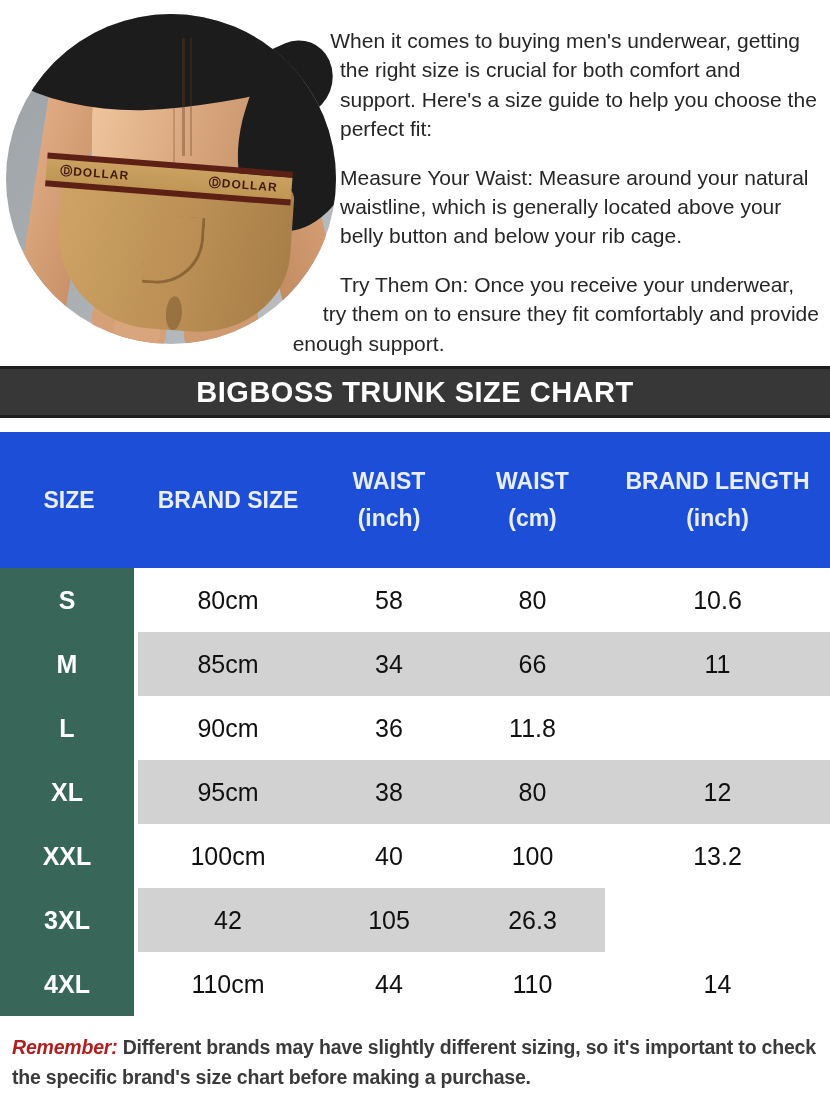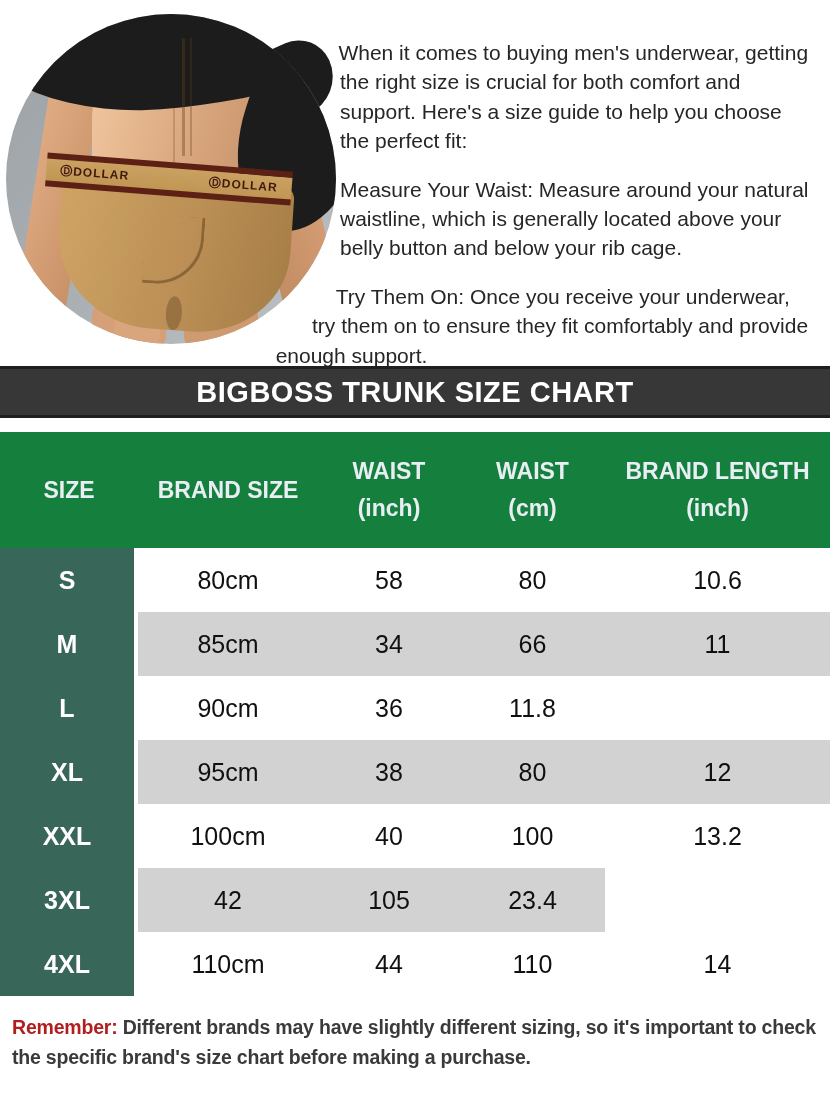--- a/index.html
+++ b/index.html
@@ -59,47 +59,47 @@
   .trunks::after { content:""; position:absolute; left:112px; top:118px; width:16px; height:34px;
     background:rgba(80,52,24,.32); border-radius:50%; }
   .seam-1 { left:176px; top:24px; width:3px; height:118px; background:rgba(96,64,28,.38); z-index:3; }
   .seam-2 { left:184px; top:24px; width:2px; height:118px; background:rgba(96,64,28,.3); z-index:3; }
   .waistband { left:40px; top:148px; width:246px; height:34px; transform:rotate(4.5deg);
     background:linear-gradient(#caa161,#c19655);
     border-top:6px solid #5c2014; border-bottom:6px solid #5c2014; box-sizing:border-box;
     display:flex; align-items:center; justify-content:space-between; padding:0 14px; z-index:4; }
   .wb-text { font-size:12px; font-weight:bold; color:#40190d; letter-spacing:1px; }
 
-  .para { margin:12px; padding:0 8px 0 0; font-size:21px; line-height:1.4; color:#262626; }
+  .para { margin:0; padding:0 8px 0 0; font-size:21px; line-height:1.4; color:#262626; }
   .para-1 { padding-top:26px; }
   .para-2, .para-3 { margin-top:19px; }
 
   
   .banner { height:52px; background:#373737; border-top:3px solid #1f1f1f;
     border-bottom:3px solid #1f1f1f; box-sizing:border-box;
     display:flex; align-items:center; justify-content:center; }
   .banner-title { color:#ffffff; font-size:29px; font-weight:bold; letter-spacing:.5px; }
 
   
   .size-table { width:830px; margin-top:14px; }
   .thead, .row { display:grid; grid-template-columns:138px 180px 142px 145px 225px; }
-  .thead { height:116px; background:#15803d; }
+  .thead { height:136px; background:#1d4ed8; }
   .th { display:flex; flex-direction:column; align-items:center; justify-content:center;
     color:#e8eef4; font-weight:bold; font-size:23px; line-height:1.6; }
   .row { height:64px; }
   .cell { display:flex; align-items:center; justify-content:center;
     font-size:25px; color:#101010; }
   .tbody .row:nth-of-type(even) .cell:not(.c-size) { background:#d2d2d2; }
   .c-size { background:#386659; color:#ffffff; font-weight:bold;
     border-right:4px solid #ffffff; box-sizing:border-box; }
 
   
   .note { margin:16px 12px 0 12px; font-size:19.5px; font-weight:bold;
     color:#3a3a3a; line-height:1.55; letter-spacing:-0.2px; }
-  .note-label { color:#b21e1e; }
+  .note-label { color:#b21e1e;font-style:italic; }
 </style>
 </head>
 <body>
 
 <div class="page">
 
   <section class="hero">
     <div class="photo-float">
       <div class="shirt-out"></div>
       <div class="circle">
@@ -189,21 +189,21 @@
           <div class="cell">100cm</div>
           <div class="cell">40</div>
           <div class="cell">100</div>
           <div class="cell">13.2</div>
         </div>
 
         <div class="row">
           <div class="cell c-size">3XL</div>
           <div class="cell">42</div>
           <div class="cell">105</div>
-          <div class="cell">23.4</div>
+          <div class="cell">26.3</div>
         </div>
 
         <div class="row">
           <div class="cell c-size">4XL</div>
           <div class="cell">110cm</div>
           <div class="cell">44</div>
           <div class="cell">110</div>
           <div class="cell">14</div>
         </div>
       </div>

